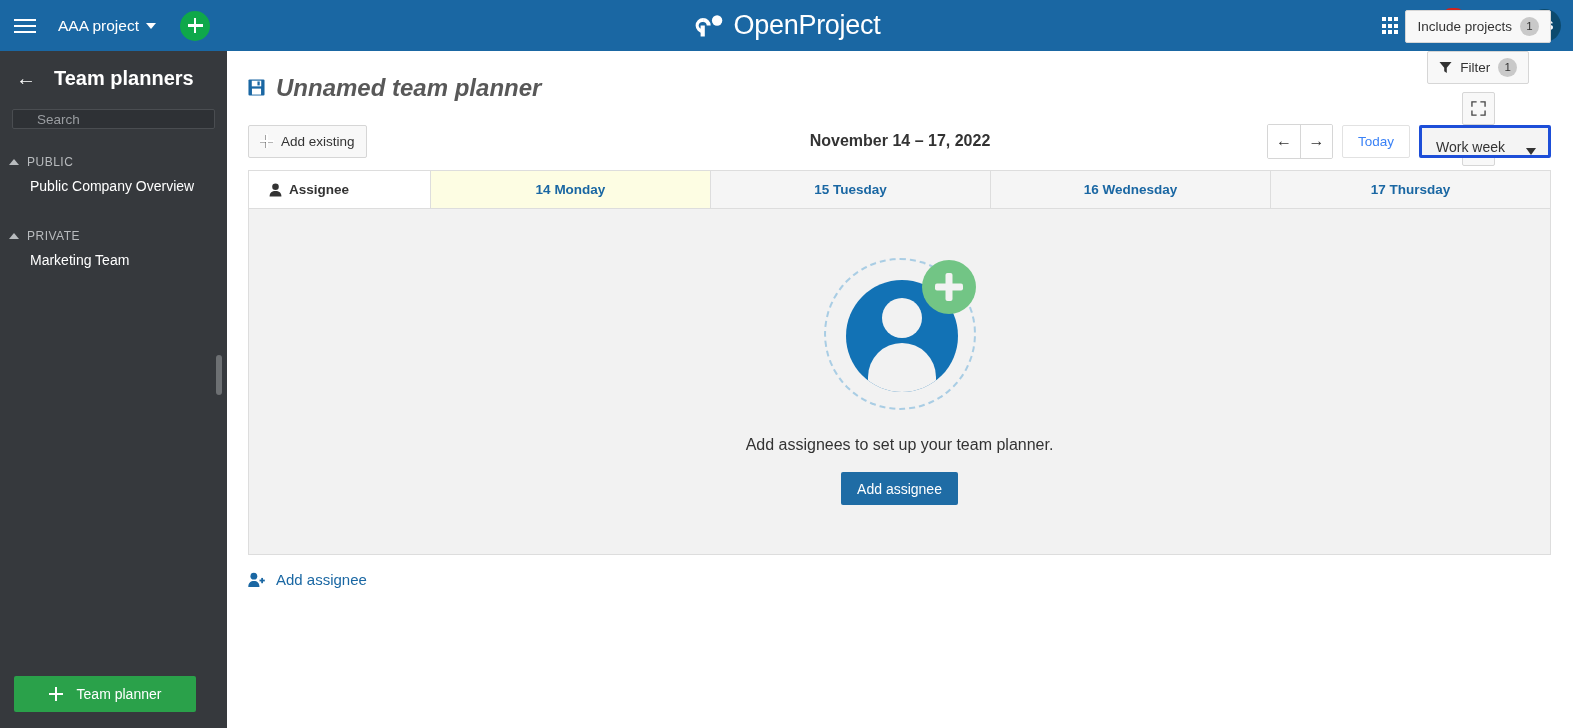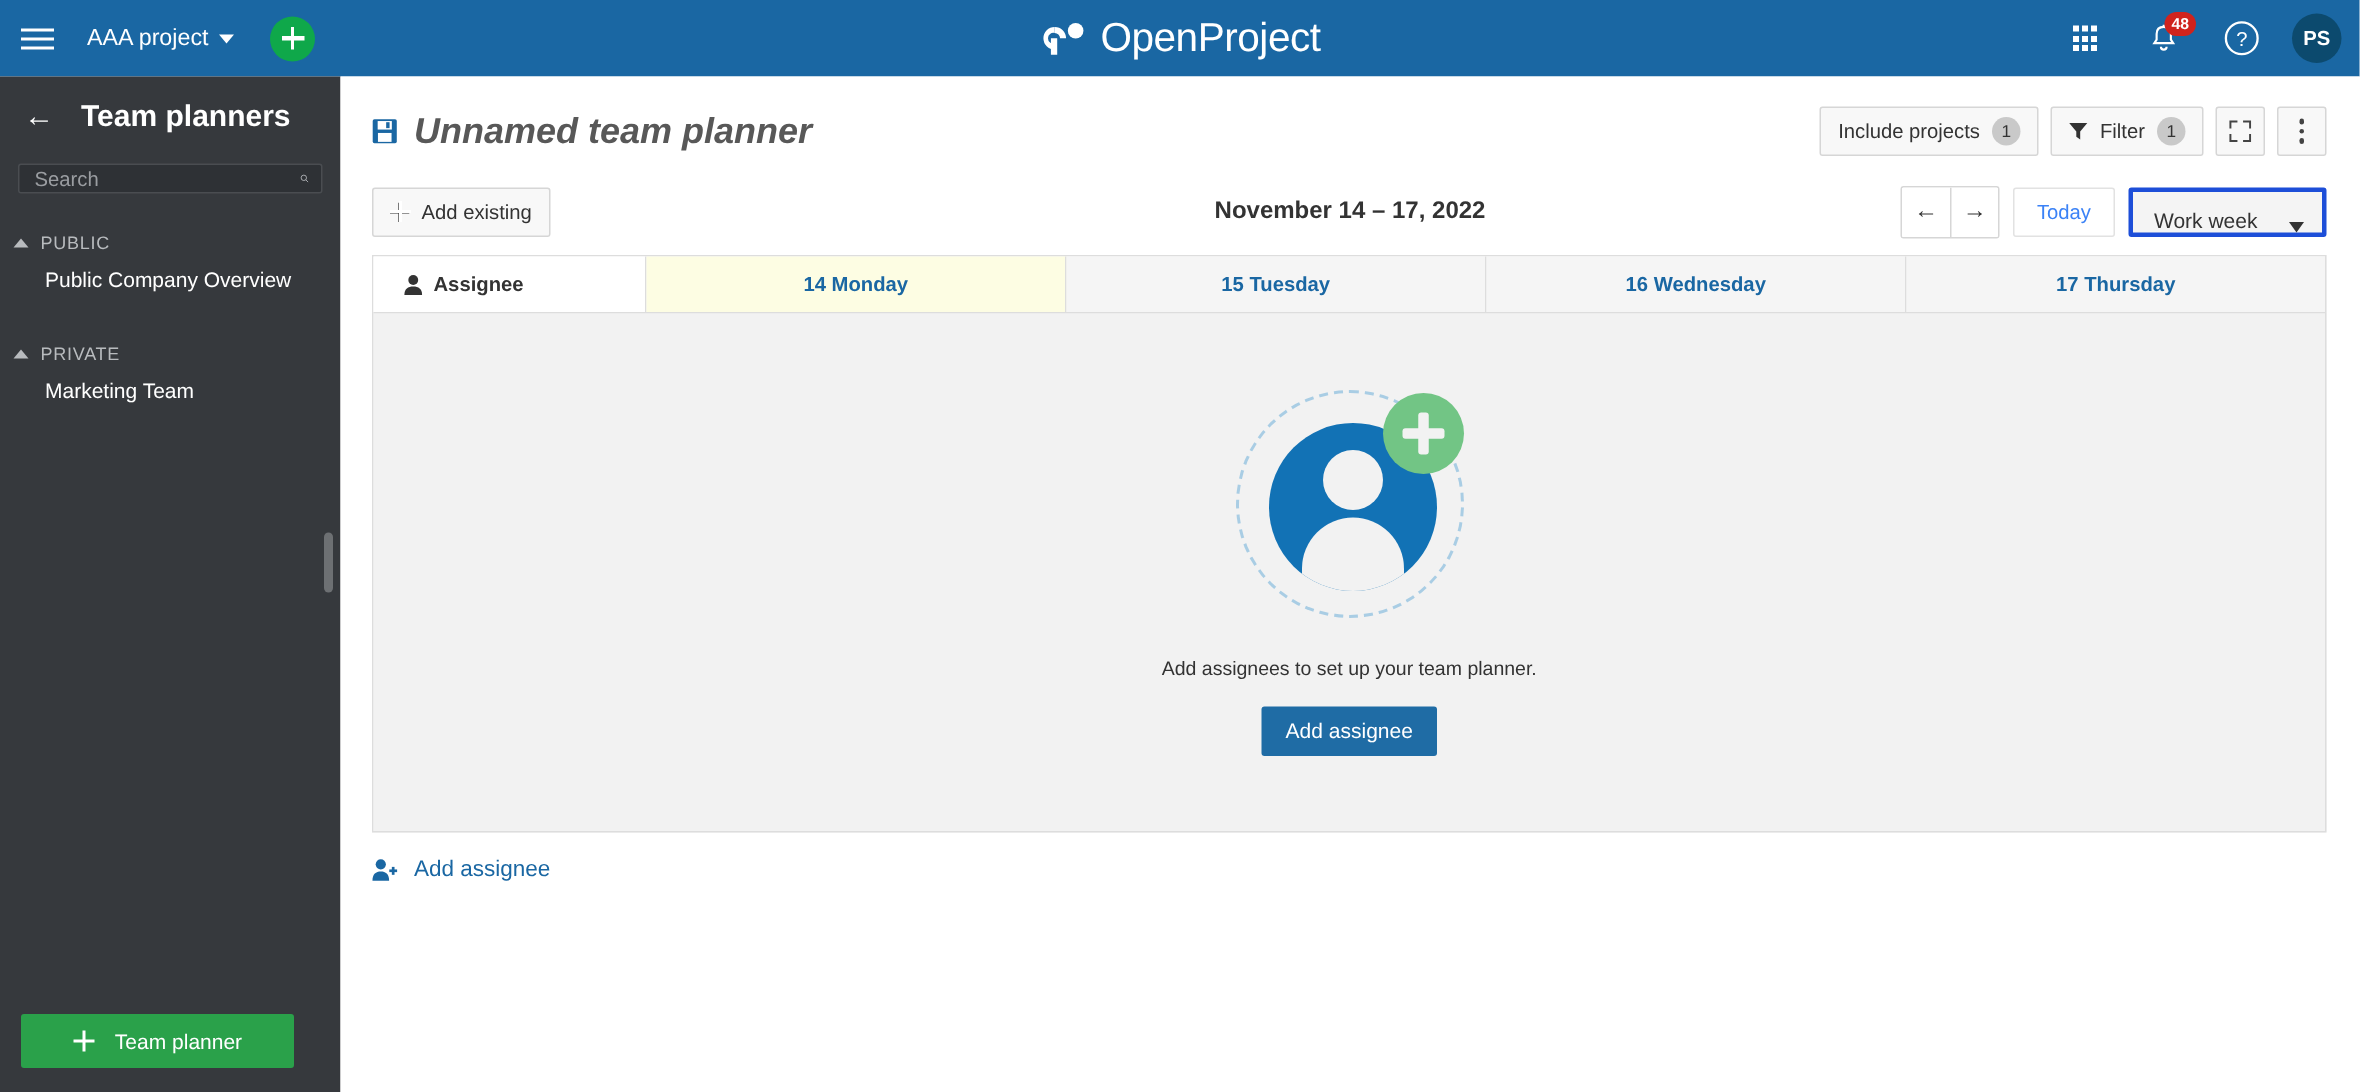--- a/index.html
+++ b/index.html
@@ -154,21 +154,21 @@
   .sidebar-title {
     color: #ffffff; font-size: 20px; font-weight: bold;
   }
   .sidebar-search {
     margin: 4px 12px 0 12px;
     height: 20px;
     background: #2e3135;
     border: 1px solid #4a4d51;
     border-radius: 2px;
     display: flex; align-items: center;
-    padding: 0 8px 0 10px;
+    padding: 0 8px 0 24px;
   }
   .sidebar-search input {
     flex: 1; background: transparent; border: none; outline: none;
     color: #ffffff; font-size: 13.5px;
     font-family: "Liberation Sans", sans-serif;
   }
   .sidebar-search input::placeholder { color: #9a9da1; }
 
   .sb-group {
     margin-top: 26px;
@@ -236,21 +236,21 @@
   .save-icon { margin-right: 11px; display:flex; align-items:center; }
   .page-title {
     font-size: 24px;
     font-style: italic;
     font-weight: bold;
     color: #585858;
     white-space: nowrap;
   }
   .title-actions {
     margin-left: auto;
-    display: flex; align-items: center; gap: 8px;
+    display: flex; align-items: center; gap: 8px; flex-direction: column;
   }
   .btn {
     height: 33px;
     border: 1px solid #d6d6d6;
     border-radius: 2px;
     background: #f8f8f8;
     color: #333333;
     font-size: 13.5px;
     font-family: "Liberation Sans", sans-serif;
     display: flex; align-items: center; gap: 8px;
@@ -432,21 +432,21 @@
   }
   .illu-plus::before, .illu-plus::after {
     content: ""; position: absolute; background: #f2f2f2;
     left: 50%; top: 50%; transform: translate(-50%, -50%);
     border-radius: 2px;
   }
   .illu-plus::before { width: 28px; height: 7px; }
   .illu-plus::after  { width: 7px; height: 28px; }
 
   .empty-text {
-    font-size: 13px;
+    font-size: 16px;
     color: #333333;
     margin-bottom: 18px;
   }
   .btn-primary {
     background: #1f6ca5;
     color: #ffffff;
     border: none;
     border-radius: 2px;
     height: 33px;
     padding: 0 16px;

